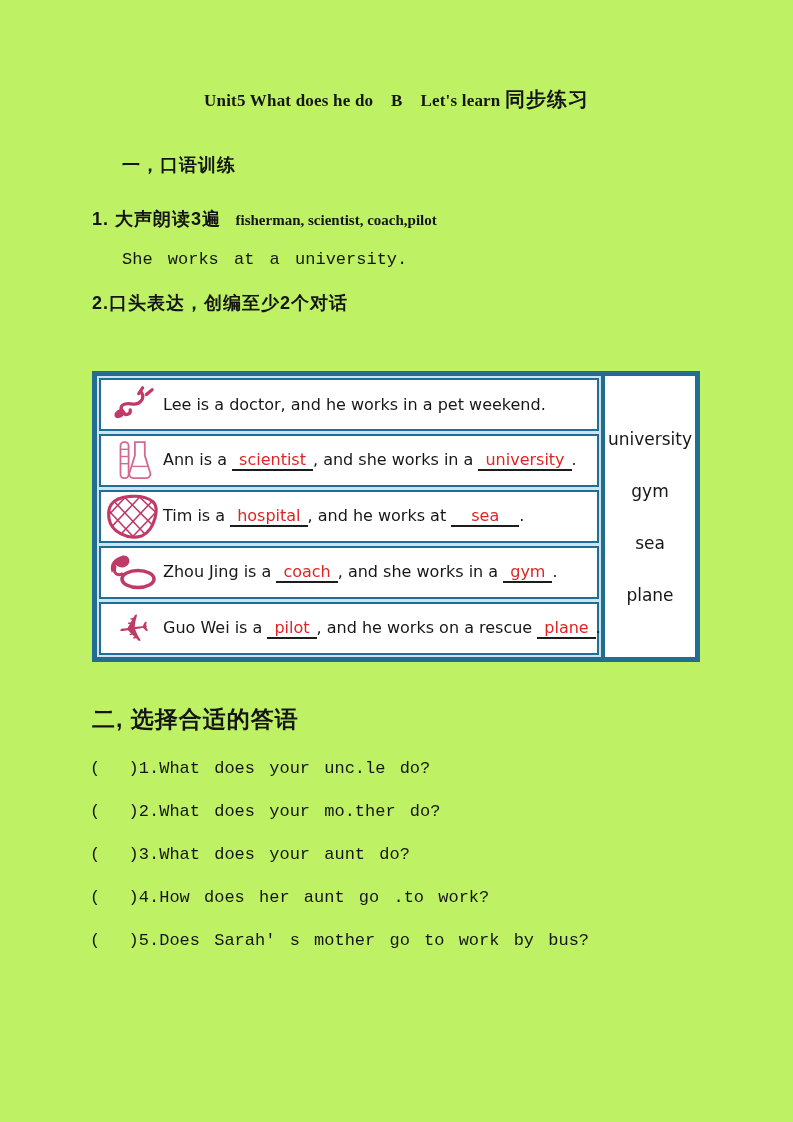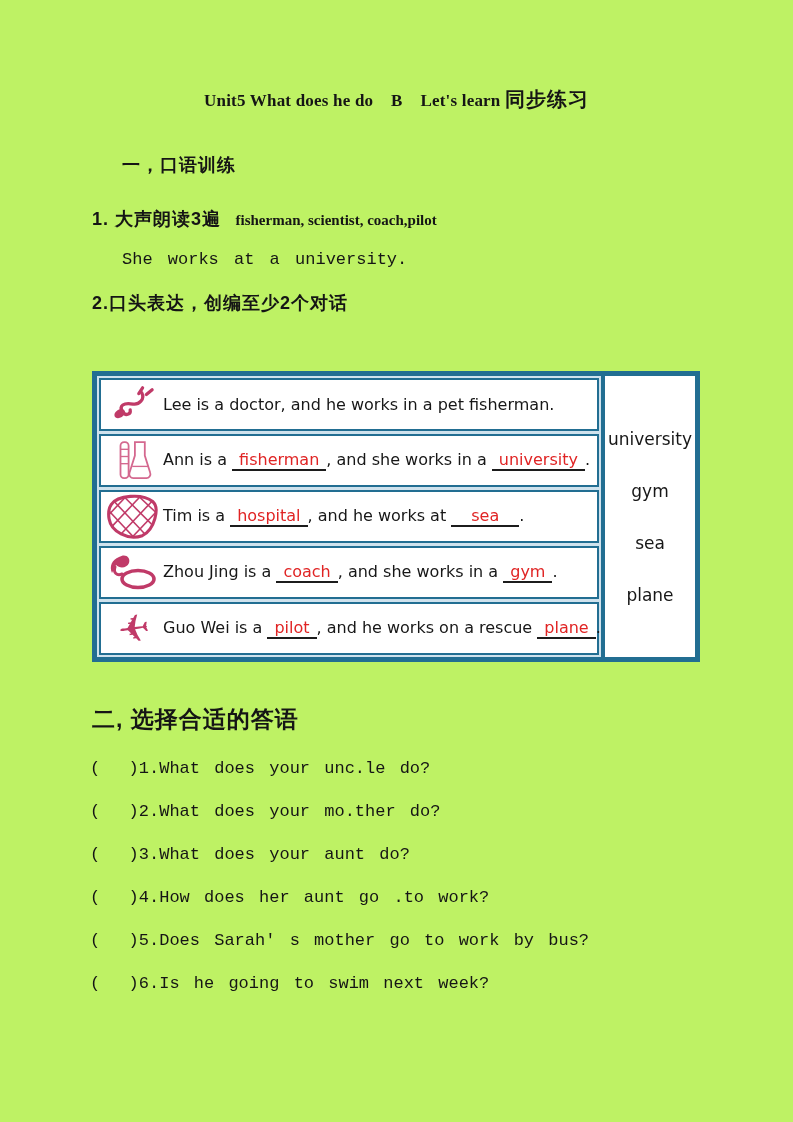--- a/index.html
+++ b/index.html
@@ -61,38 +61,38 @@
             <svg viewBox="0 0 48 44" width="48" height="42">
        <g fill="none" stroke="#c03a68" stroke-width="3.4" stroke-linecap="round">
          <path d="M33 4 L29 10"></path>
                 <path d="M43 6 L37 11"></path>
          <path d="M32 9 C36 16 29 22 23 21 C13 19 8 23 12 29"></path>
          <path d="M12 29 C15 34 21 32 20 27"></path>
        </g>
        <ellipse cx="9" cy="31" rx="6" ry="4.2" fill="#c03a68" transform="rotate(-32 9 31)"></ellipse>
      </svg>
           </span>
-          <span class="sentence"><span>Lee is a doctor, and he works in a pet fisherman.</span></span>
+          <span class="sentence"><span>Lee is a doctor, and he works in a pet weekend.</span></span>
         </div>
         <div class="trow">
           <span class="ticon">
             <svg viewBox="0 0 40 48" width="36" height="44">
        <g fill="#fff" stroke="#d4688f" stroke-width="2">
          <rect x="5" y="3" width="9" height="40" rx="4"></rect>
          <path d="M21 3 h11 v15 l6 19 a4.5 4.5 0 0 1 -4.5 6 h-14 a4.5 4.5 0 0 1 -4.5 -6 l6 -19 z"></path>
        </g>
        <g stroke="#d4688f" stroke-width="1.5">
          <line x1="5" y1="11" x2="14" y2="11"></line>
                 <line x1="5" y1="19" x2="14" y2="19"></line>
          <line x1="5" y1="27" x2="14" y2="27"></line>
                 <line x1="18" y1="30" x2="36" y2="30"></line>
        </g>
      </svg>
           </span>
-          <span class="sentence"><span>Ann is a </span><span class="blank">fisherman</span><span>, and she works in a </span><span class="blank">university</span><span>.</span></span>
+          <span class="sentence"><span>Ann is a </span><span class="blank">scientist</span><span>, and she works in a </span><span class="blank">university</span><span>.</span></span>
         </div>
         <div class="trow">
           <span class="ticon">
             <svg viewBox="0 0 54 46" width="56" height="48">
        <defs>
                 <clipPath id="nc">
                   <path d="M5 11 C11 2 35 0 45 8 C52 14 47 35 35 41 C21 46 5 37 3 25 C2 19 3 14 5 11 Z"></path>
                 </clipPath>
               </defs>
        <path d="M5 11 C11 2 35 0 45 8 C52 14 47 35 35 41 C21 46 5 37 3 25 C2 19 3 14 5 11 Z" fill="#fff" stroke="#c03a68" stroke-width="3"></path>
@@ -136,16 +136,15 @@
   </div>
 
   <div class="h-sec2">二, 选择合适的答语</div>
 
   <div class="q-list" id="q-list">
       <div class="q-item">(  )1.What does your unc.le do?</div>
       <div class="q-item">(  )2.What does your mo.ther do?</div>
       <div class="q-item">(  )3.What does your aunt do?</div>
       <div class="q-item">(  )4.How does her aunt go .to work?</div>
       <div class="q-item">(  )5.Does Sarah' s mother go to work by bus?</div>
-      <div class="q-item">(  )6.Is he going to swim next week?</div>
     </div>
 
 </div>
 
 </body></html>

